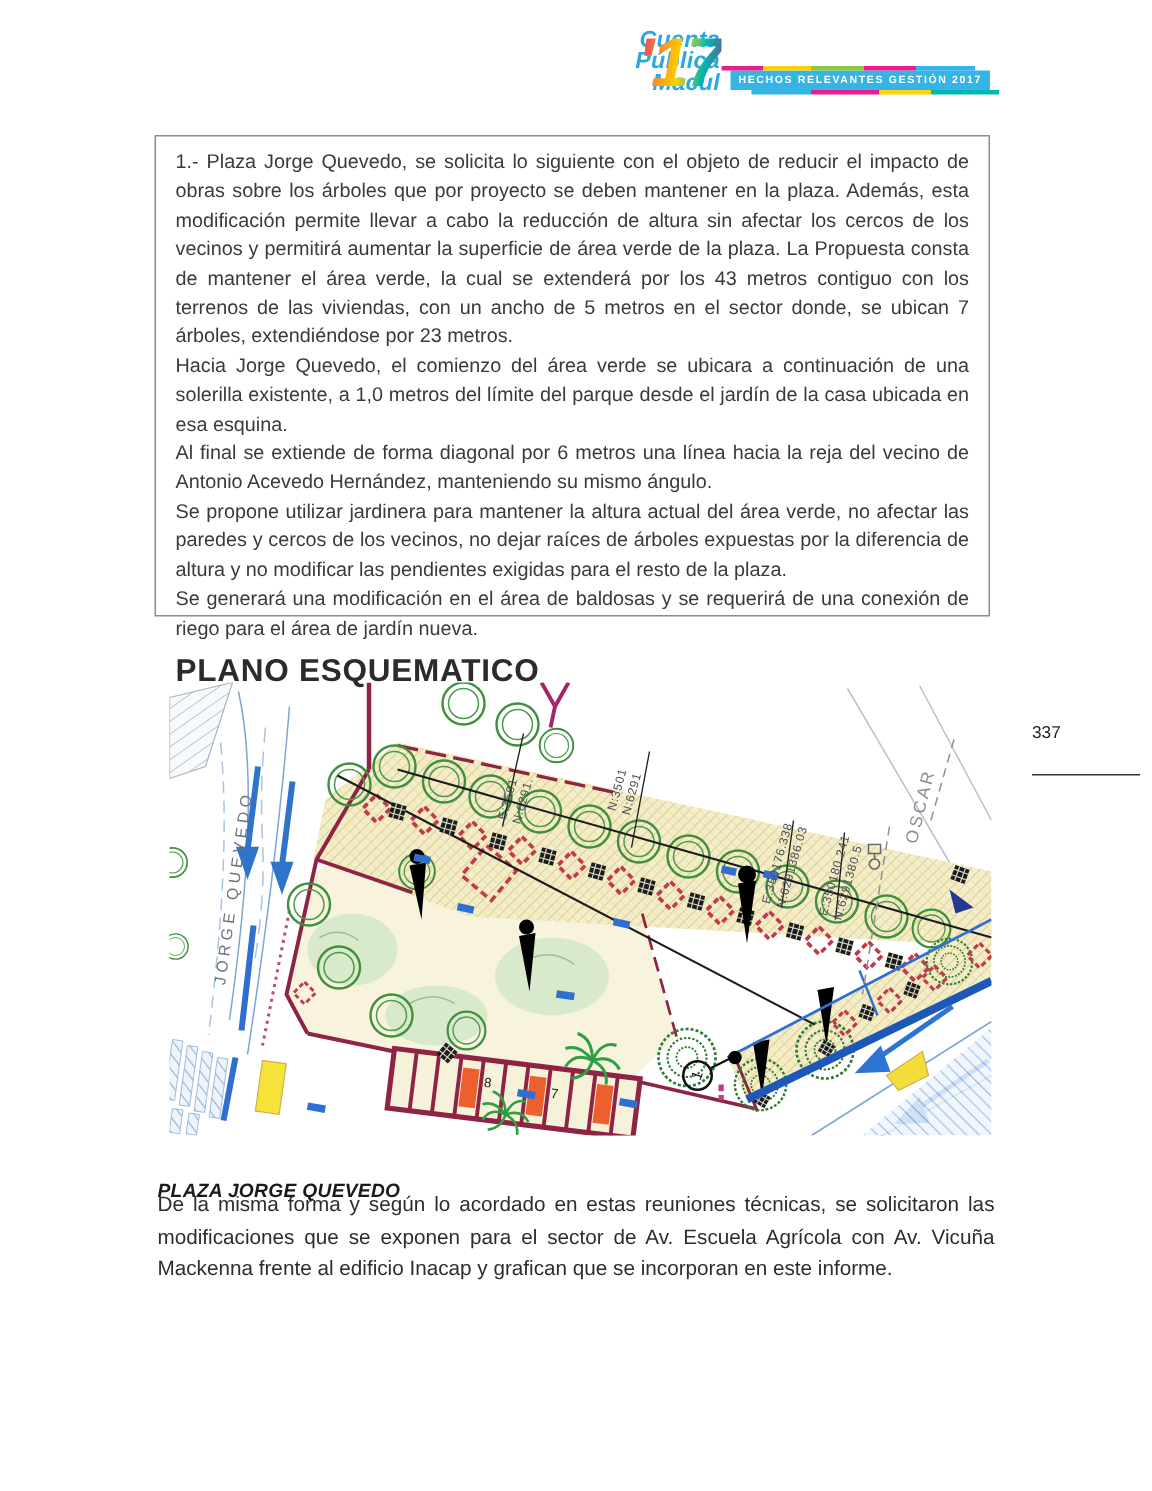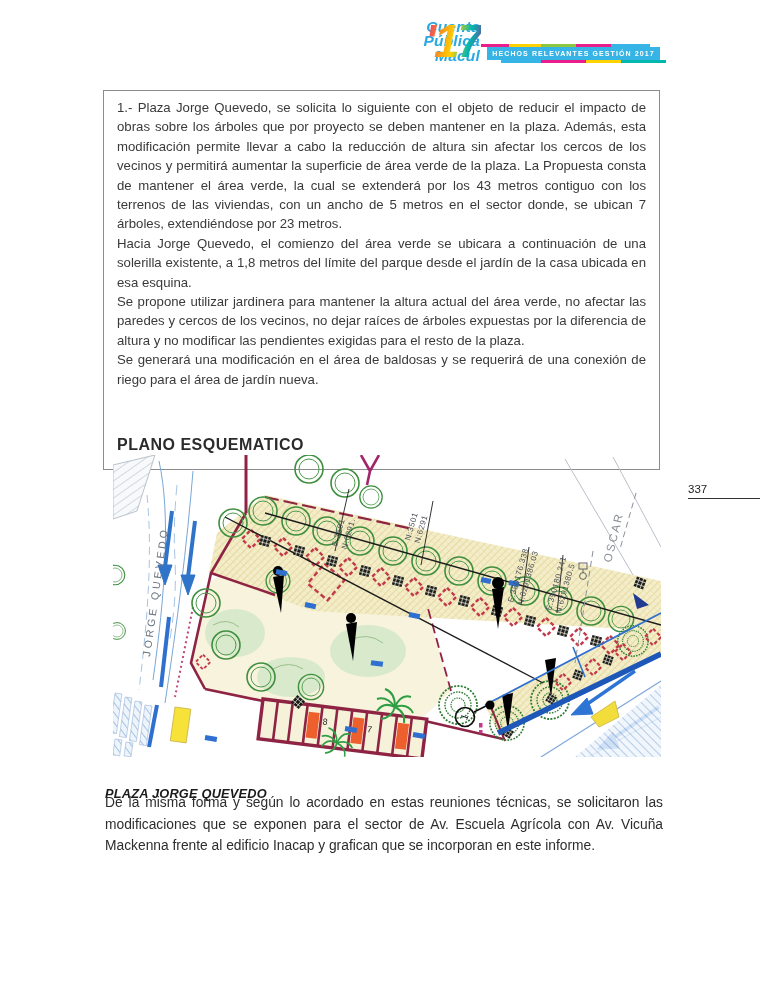--- a/index.html
+++ b/index.html
@@ -23,34 +23,34 @@
     content:"";position:absolute;top:-3px;left:-6px;right:10px;height:3px;
     background:repeating-linear-gradient(90deg,#e91e8c 0 28px,#ffd200 28px 60px,#8dc63f 60px 95px,#e91e8c 95px 130px,#35b4e5 130px 185px);
   }
   .banner:after{
     content:"";position:absolute;bottom:-3px;left:14px;right:-6px;height:3px;
     background:repeating-linear-gradient(90deg,#35b4e5 0 40px,#e91e8c 40px 85px,#ffd200 85px 120px,#00b8b0 120px 185px);
   }
   .banner span{font-size:7px;font-weight:bold;color:#ffffff;letter-spacing:1.1px;white-space:nowrap;}
   
   .notice-box{
-    position:absolute;left:103px;top:90px;width:557px;height:380px;
+    position:absolute;left:103px;top:90px;width:557px;height:321px;
     border:1.5px solid #8c8c8c;box-sizing:border-box;padding:7px 13px 0 13px;
   }
   .notice-box p{
     margin:0;font-size:13.2px;line-height:19.4px;text-align:justify;color:#3a3a3a;
   }
   
   .plan-title{
-    position:absolute;left:117px;top:436px;font-size:16px;font-weight:600;color:#2b2b2b;letter-spacing:.5px;
+    position:absolute;left:117px;top:436px;font-size:21px;font-weight:600;color:#2b2b2b;letter-spacing:.5px;
   }
   .plan-map{position:absolute;left:113px;top:455px;}
   
   .page-number{position:absolute;left:688px;top:483px;width:72px;font-size:11.5px;color:#222;
-    border-bottom:1.5px solid #333;padding-bottom:3px;}
+    border-bottom:1.5px solid #333;padding-bottom:21px;}
   
   .section-heading{position:absolute;left:105px;top:786px;font-size:12.8px;font-weight:bold;color:#1a1a1a;letter-spacing:.2px;font-style:italic;}
   .section-paragraph{
     position:absolute;left:105px;top:792px;width:558px;margin:0;
     font-size:13.8px;line-height:21.5px;text-align:justify;color:#2d2d2d;
   }
 </style>
 </head>
 <body>
 
@@ -59,21 +59,22 @@
   <span class="word">Pública</span>
   <span class="word">Macul</span>
 </div>
 <div class="logo-year">'17</div>
 <div class="banner">
   <span>HECHOS RELEVANTES GESTIÓN 2017</span>
 </div>
 
 <div class="notice-box">
   <p>1.- Plaza  Jorge Quevedo,  se solicita lo siguiente con el objeto de reducir el impacto de obras sobre los árboles que por proyecto se deben mantener en la plaza. Además, esta modificación permite llevar a cabo la reducción de altura sin afectar los cercos de los vecinos y permitirá aumentar la superficie de área verde de la plaza. La Propuesta consta de mantener el área verde, la cual se extenderá por los 43 metros contiguo con los terrenos de las viviendas, con un ancho de 5 metros en el sector donde, se ubican 7 árboles, extendiéndose por 23 metros.</p>
-  <p>Hacia Jorge Quevedo, el comienzo del área verde se ubicara a continuación de una solerilla existente, a 1,8 metros del límite del parque desde el jardín de la casa ubicada en esa esquina.</p>
+  <p>Hacia Jorge Quevedo, el comienzo del área verde se ubicara a continuación de una solerilla existente, a 1,0 metros del límite del parque desde el jardín de la casa ubicada en esa esquina.</p>
+  <p>Al final se extiende de forma diagonal por 6 metros una línea hacia la reja del vecino de Antonio Acevedo Hernández, manteniendo su mismo ángulo.</p>
   <p>Se propone utilizar jardinera para mantener la altura actual del área verde, no afectar las paredes y cercos de los vecinos, no dejar raíces de árboles expuestas por la diferencia de altura y no modificar las pendientes exigidas para el resto de la plaza.</p>
   <p>Se generará una modificación en el área de baldosas y se requerirá de una conexión de riego para el área de jardín nueva.</p>
 </div>
 
 <div class="plan-title">PLANO ESQUEMATICO</div>
 
 <svg class="plan-map" width="548" height="302" viewBox="0 0 548 302">
   <defs>
     <pattern id="xh" width="5" height="5" patternUnits="userSpaceOnUse" patternTransform="rotate(45)">
       <rect width="5" height="5" fill="#f3eec9"></rect>

